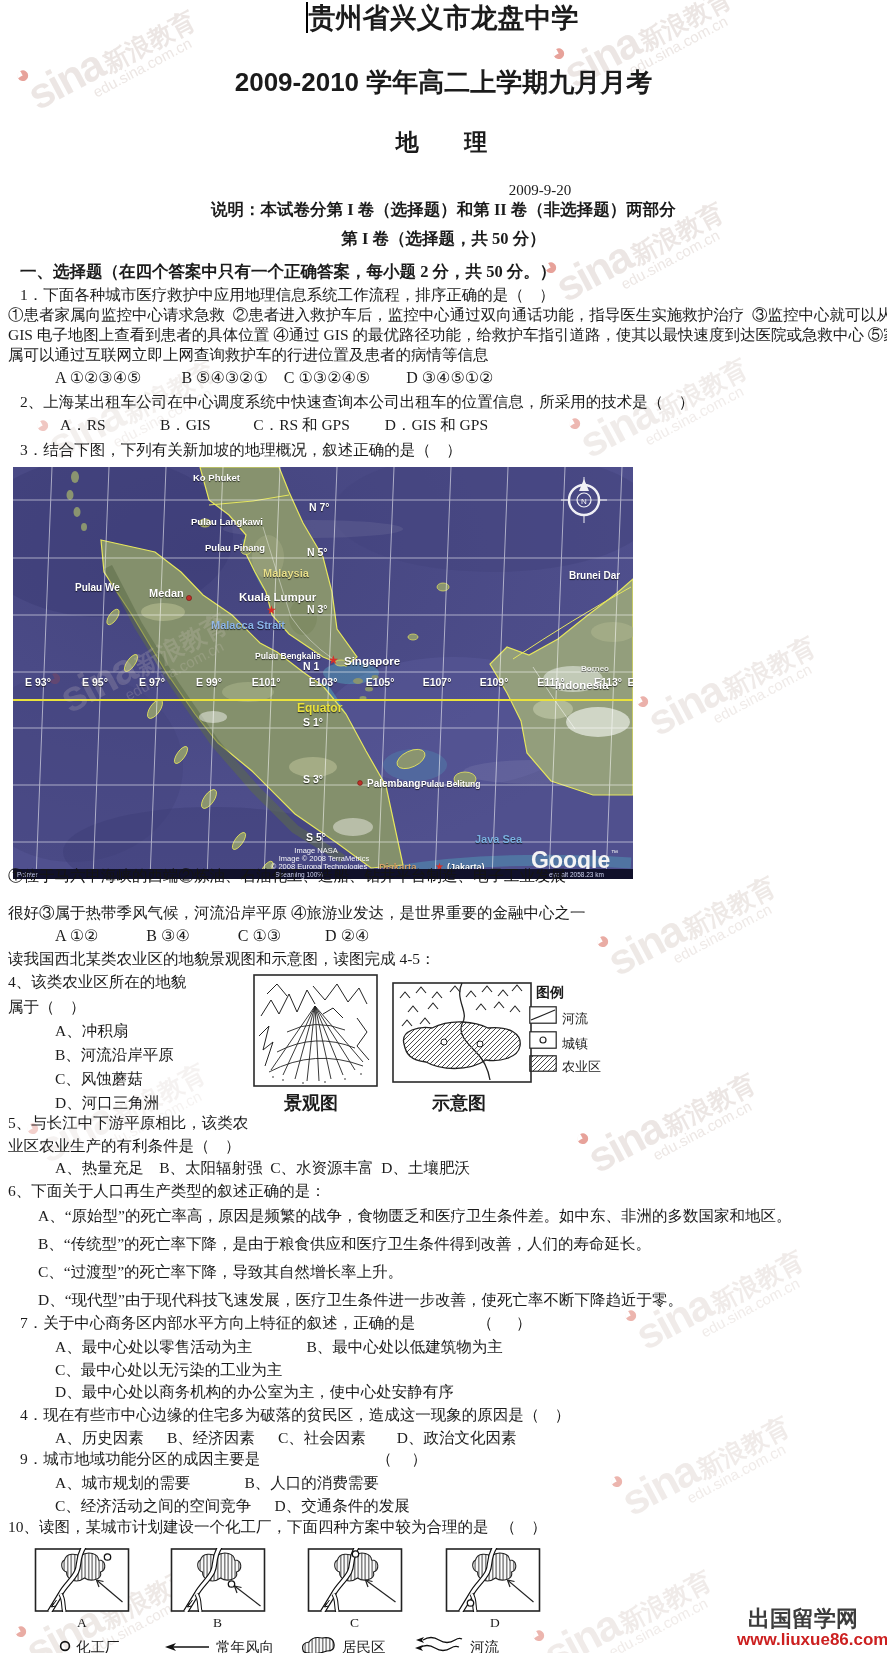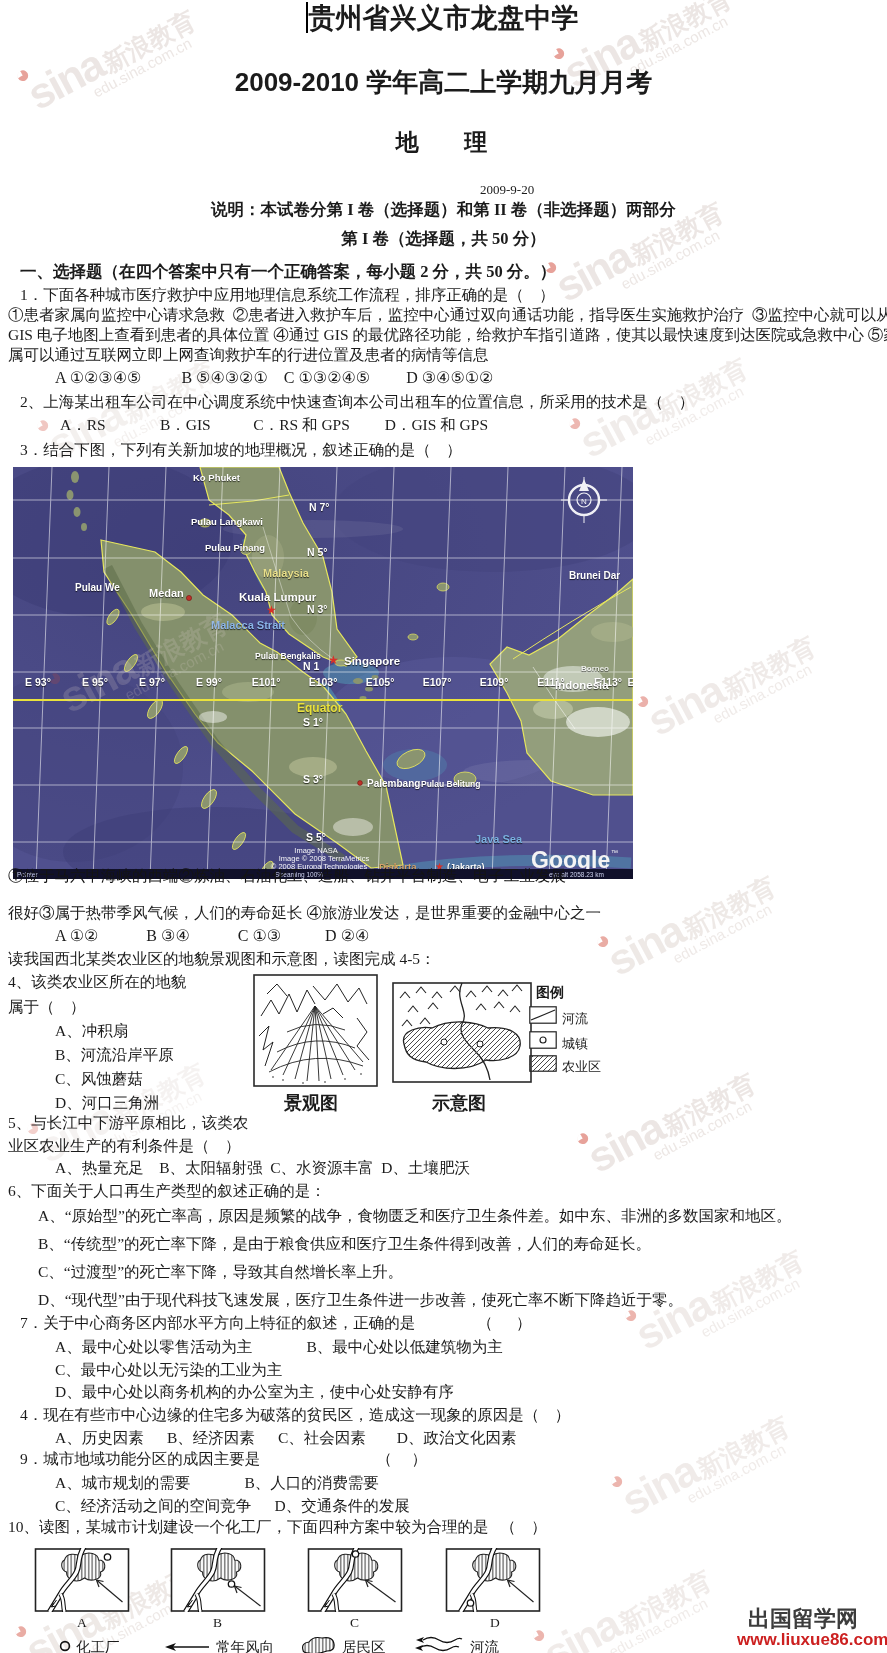--- a/index.html
+++ b/index.html
@@ -46,21 +46,21 @@
   <div class="wm" style="left:628px;top:1262px;opacity:.4"><span class="ic">◕</span><span class="sn">sina</span><span class="cn">新浪教育</span><span class="ur">edu.sina.com.cn</span></div>
   <div class="wm" style="left:614px;top:1428px;opacity:.4"><span class="ic">◕</span><span class="sn">sina</span><span class="cn">新浪教育</span><span class="ur">edu.sina.com.cn</span></div>
   <div class="wm" style="left:18px;top:1578px;opacity:.45"><span class="ic">◕</span><span class="sn">sina</span><span class="cn">新浪教育</span><span class="ur">edu.sina.com.cn</span></div>
   <div class="wm" style="left:536px;top:1582px;opacity:.4"><span class="ic">◕</span><span class="sn">sina</span><span class="cn">新浪教育</span><span class="ur">edu.sina.com.cn</span></div>
 
   <div class="cursor"></div>
 
   <div class="line center bold hdr txt" style="top:8px;font-size:27px">贵州省兴义市龙盘中学</div>
   <div class="line center bold hdr txt" style="top:72px;font-size:26px">2009-2010 学年高二上学期九月月考</div>
   <div class="line center bold hdr txt" style="top:132px;font-size:23px;letter-spacing:4px">地    理</div>
-  <div class="line txt" style="top:180px;left:480px;width:120px;font-size:13px">2009-9-20</div>
+  <div class="line txt" style="top:180px;left:480px;width:120px;text-align:center;font-size:15px">2009-9-20</div>
   <div class="line center bold txt" style="top:200px;font-size:16.5px">说明：本试卷分第 I 卷（选择题）和第 II 卷（非选择题）两部分</div>
   <div class="line center bold txt" style="top:229px;font-size:16.5px">第 I 卷（选择题，共 50 分）</div>
 
   <div class="line bold txt" style="top:262px;left:20px;font-size:16.5px">一、选择题（在四个答案中只有一个正确答案，每小题 2 分，共 50 分。）</div>
   <div class="line txt" style="top:285px;left:20px">1．下面各种城市医疗救护中应用地理信息系统工作流程，排序正确的是（    ）</div>
   <div class="line txt" style="top:305px;left:8px">①患者家属向监控中心请求急救  ②患者进入救护车后，监控中心通过双向通话功能，指导医生实施救护治疗  ③监控中心就可以从</div>
   <div class="line txt" style="top:325px;left:8px">GIS 电子地图上查看到患者的具体位置 ④通过 GIS 的最优路径功能，给救护车指引道路，使其以最快速度到达医院或急救中心 ⑤家</div>
   <div class="line txt" style="top:345px;left:8px">属可以通过互联网立即上网查询救护车的行进位置及患者的病情等信息</div>
   <div class="line txt" style="top:368px;left:55px;font-size:16px">A ①②③④⑤          B ⑤④③②①    C ①③②④⑤         D ③④⑤①②</div>
   <div class="line txt" style="top:392px;left:20px">2、上海某出租车公司在中心调度系统中快速查询本公司出租车的位置信息，所采用的技术是（    ）</div>
@@ -233,21 +233,21 @@
 
     <rect x="0" y="402" width="620" height="10" fill="#10102a"></rect>
     <g font-family="Liberation Sans, sans-serif" font-size="6.5" fill="#cdd2ee">
       <text x="4" y="410">Pointer</text>
       <text x="262" y="410">Streaming  100%</text>
       <text x="536" y="410">eye alt  2058.23 km</text>
     </g>
   </svg>
 
   <div class="line txt" style="top:866px;left:8px;z-index:3;color:#141414">①位于马六甲海峡的西端②炼油、石油化工、造船、钻井平台制造、电子工业发展</div>
-  <div class="line txt" style="top:903px;left:8px">很好③属于热带季风气候，人们的寿命延长 ④旅游业发达，是世界重要的金融中心之一</div>
+  <div class="line txt" style="top:903px;left:8px">很好③属于热带季风气候，河流沿岸平原 ④旅游业发达，是世界重要的金融中心之一</div>
   <div class="line txt" style="top:926px;left:55px;font-size:16px">A ①②            B ③④            C ①③           D ②④</div>
   <div class="line txt" style="top:949px;left:8px">读我国西北某类农业区的地貌景观图和示意图，读图完成 4-5：</div>
 
   <div class="line txt" style="top:972px;left:8px">4、该类农业区所在的地貌</div>
   <div class="line txt" style="top:997px;left:8px">属于（    ）</div>
   <div class="line txt" style="top:1021px;left:55px">A、冲积扇</div>
   <div class="line txt" style="top:1045px;left:55px">B、河流沿岸平原</div>
   <div class="line txt" style="top:1069px;left:55px">C、风蚀蘑菇</div>
   <div class="line txt" style="top:1093px;left:55px">D、河口三角洲</div>
 

